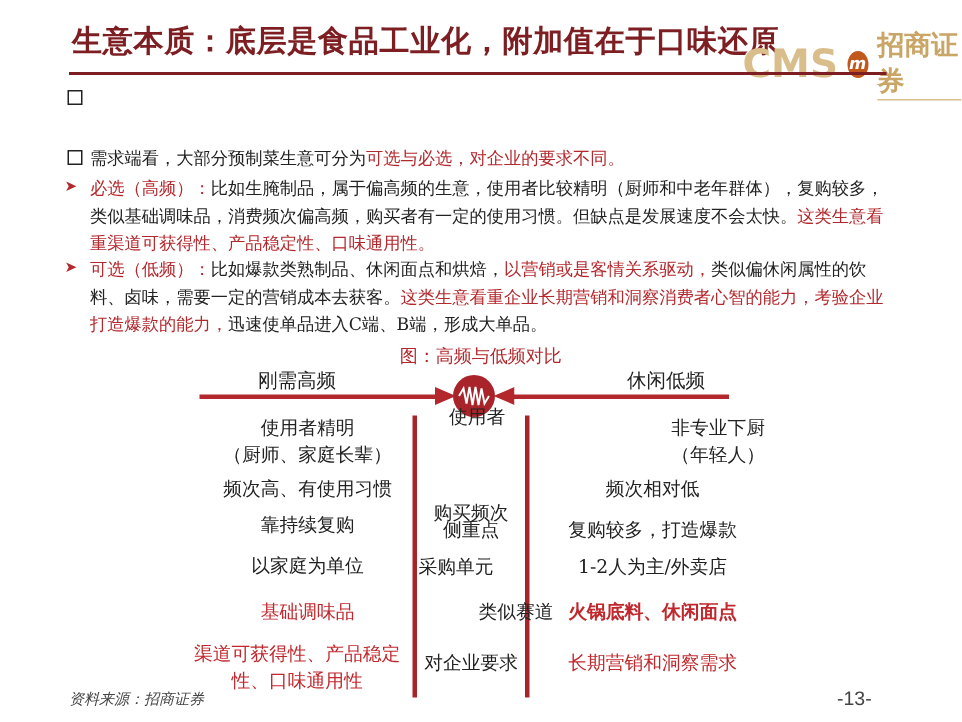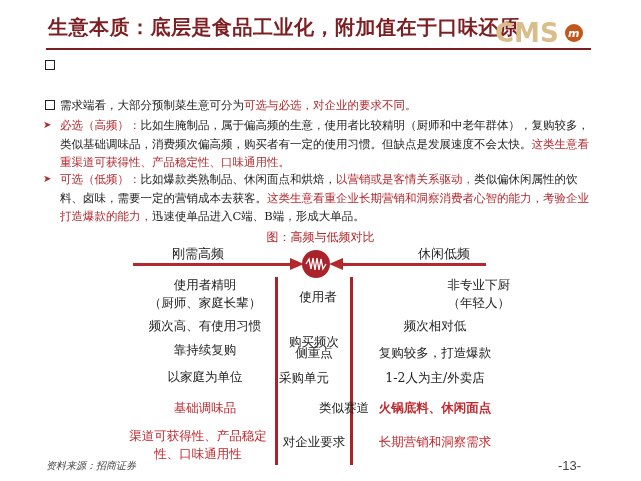--- a/index.html
+++ b/index.html
@@ -28,20 +28,21 @@
   .source { position:absolute; left:46px; top:459px; font-size:10px; font-style:italic; color:#444; }
   .page { position:absolute; left:558px; top:458px; font-size:13px; font-family:"Liberation Sans", sans-serif; color:#444; }
 </style>
 </head>
 <body>
 
 <div class="title">生意本质：底层是食品工业化，附加值在于口味还原</div>
 <div class="logo">
   <span class="cms">CMS</span>
   <span class="badge">m</span>
+  <span class="cn">招商证券</span>
 </div>
 <div class="rule"></div>
 
 <div class="para" style="top:56px;">
   <span class="sq"></span>
 </div>
 <div class="para" style="top:96px;">
   <span class="sq"></span>
   <span>需求端看，大部分预制菜生意可分为</span><span class="red">可选与必选，对企业的要求不同。</span>
 </div>
@@ -70,21 +71,21 @@
   <svg width="28" height="28" viewBox="0 0 28 28">
       <polyline points="4,14 7,9 9,19 11,8 13,20 15,8 17,20 19,9 21,19 24,14" fill="none" stroke="#fff" stroke-width="1.3"></polyline>
     </svg>
 </div>
 
 <div class="vline" style="left:275px;"></div>
 <div class="vline" style="left:350px;"></div>
 
 <div class="cell" style="left:130px; width:150px; top:276px; white-space:pre-line;">使用者精明
 （厨师、家庭长辈）</div>
-<div class="cell" style="left:278px; width:80px; top:288px;">使用者</div>
+<div class="cell" style="left:278px; width:80px; top:269px;">使用者</div>
 <div class="cell" style="left:360px; width:150px; top:276px; white-space:pre-line;text-align:right;">非专业下厨
 （年轻人）</div>
 
 <div class="cell" style="left:130px; width:150px; top:317px;">频次高、有使用习惯</div>
 <div class="cell" style="left:278px; width:72px; top:333px;">购买频次</div>
 <div class="cell" style="left:360px; width:150px; top:317px;">频次相对低</div>
 
 <div class="cell" style="left:130px; width:150px; top:341px;">靠持续复购</div>
 <div class="cell" style="left:278px; width:72px; top:344px;">侧重点</div>
 <div class="cell" style="left:360px; width:150px; top:344px;">复购较多，打造爆款</div>

